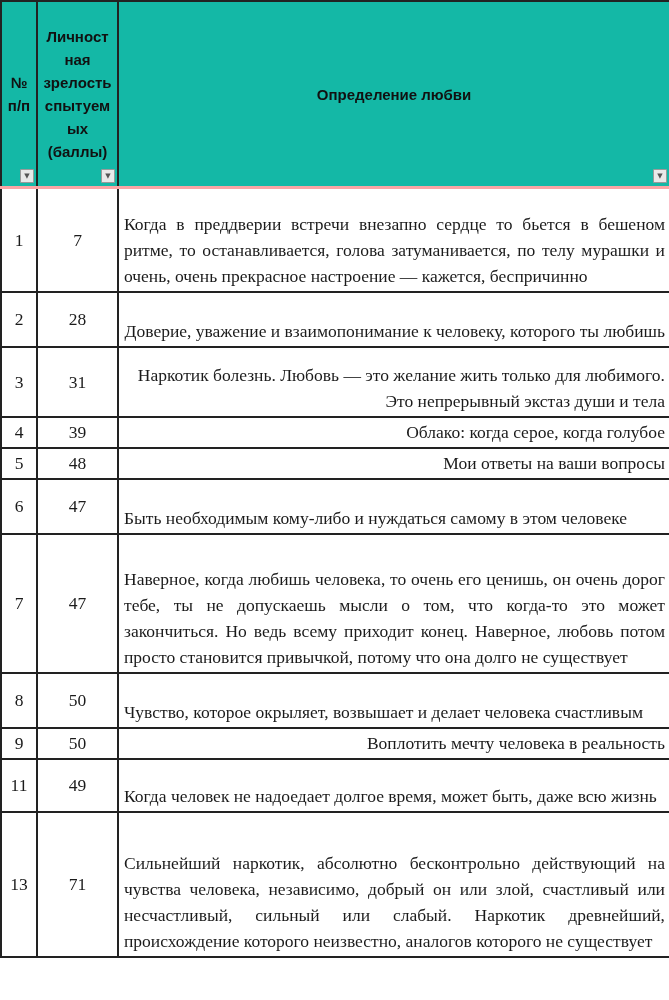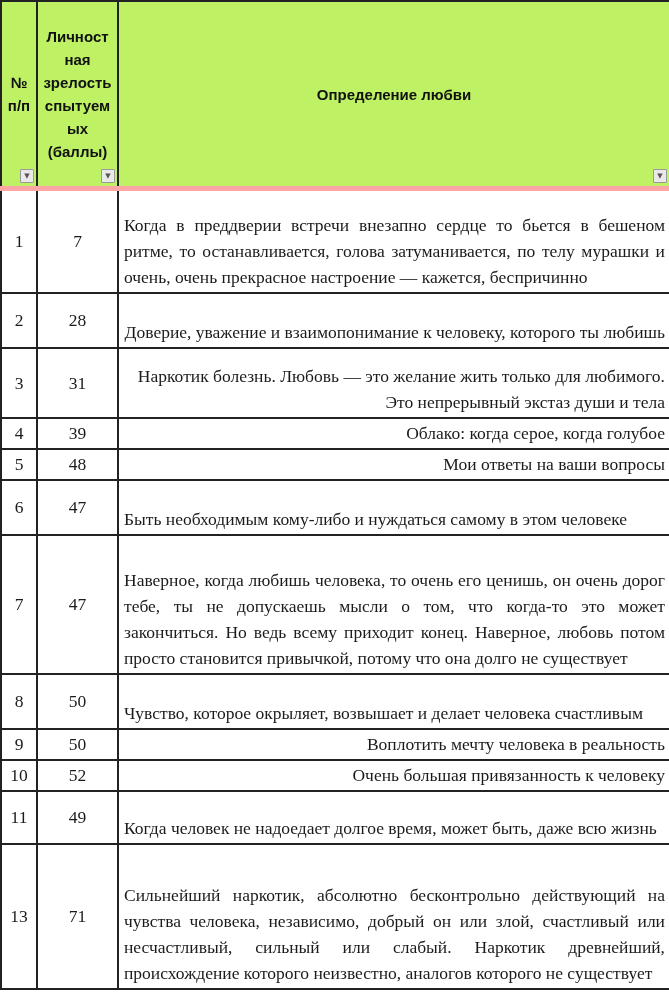--- a/index.html
+++ b/index.html
@@ -15,32 +15,32 @@
     table-layout: fixed;
     width: 669px;
   }
   col.c1 { width: 36px; }
   col.c2 { width: 81px; }
   col.c3 { width: 552px; }
 
   th, td { border: 2px solid #222222; }
 
   thead th {
-    border-bottom: 5px solid #fca5a5;
+    border-bottom: 3px solid #fca5a5;
     vertical-align: middle;
     position: relative;
     font-family: "Liberation Sans", "DejaVu Sans", sans-serif;
     font-weight: bold;
     font-size: 15px;
     line-height: 23px;
     color: #111111;
     text-align: center;
     white-space: pre-line;
     padding: 0 1px;
-    background: #bef264;
+    background: #14b8a6;
   }
 
   td {
     font-family: "Liberation Serif", "DejaVu Serif", serif;
     font-size: 17.5px;
     line-height: 26px;
     color: #1b1b1b;
     background: #ffffff;
   }
   td.num {
@@ -154,25 +154,20 @@
         <tr style="height: 55px;">
           <td class="num">8</td>
           <td class="num">50</td>
           <td class="def justify">Чувство, которое окрыляет, возвышает и делает человека счастливым</td>
         </tr>
         <tr style="height: 27px;">
           <td class="num">9</td>
           <td class="num">50</td>
           <td class="def">Воплотить мечту человека в реальность</td>
         </tr>
-        <tr style="height: 25px;">
-          <td class="num">10</td>
-          <td class="num">52</td>
-          <td class="def">Очень большая привязанность к человеку</td>
-        </tr>
         <tr style="height: 53px;">
           <td class="num">11</td>
           <td class="num">49</td>
           <td class="def justify">Когда человек не надоедает долгое время, может быть, даже всю жизнь</td>
         </tr>
         <tr style="height: 145px;">
           <td class="num">13</td>
           <td class="num">71</td>
           <td class="def justify">Сильнейший наркотик, абсолютно бесконтрольно действующий на чувства человека, независимо, добрый он или злой, счастливый или несчастливый, сильный или слабый. Наркотик древнейший, происхождение которого неизвестно, аналогов которого не существует</td>
         </tr>

